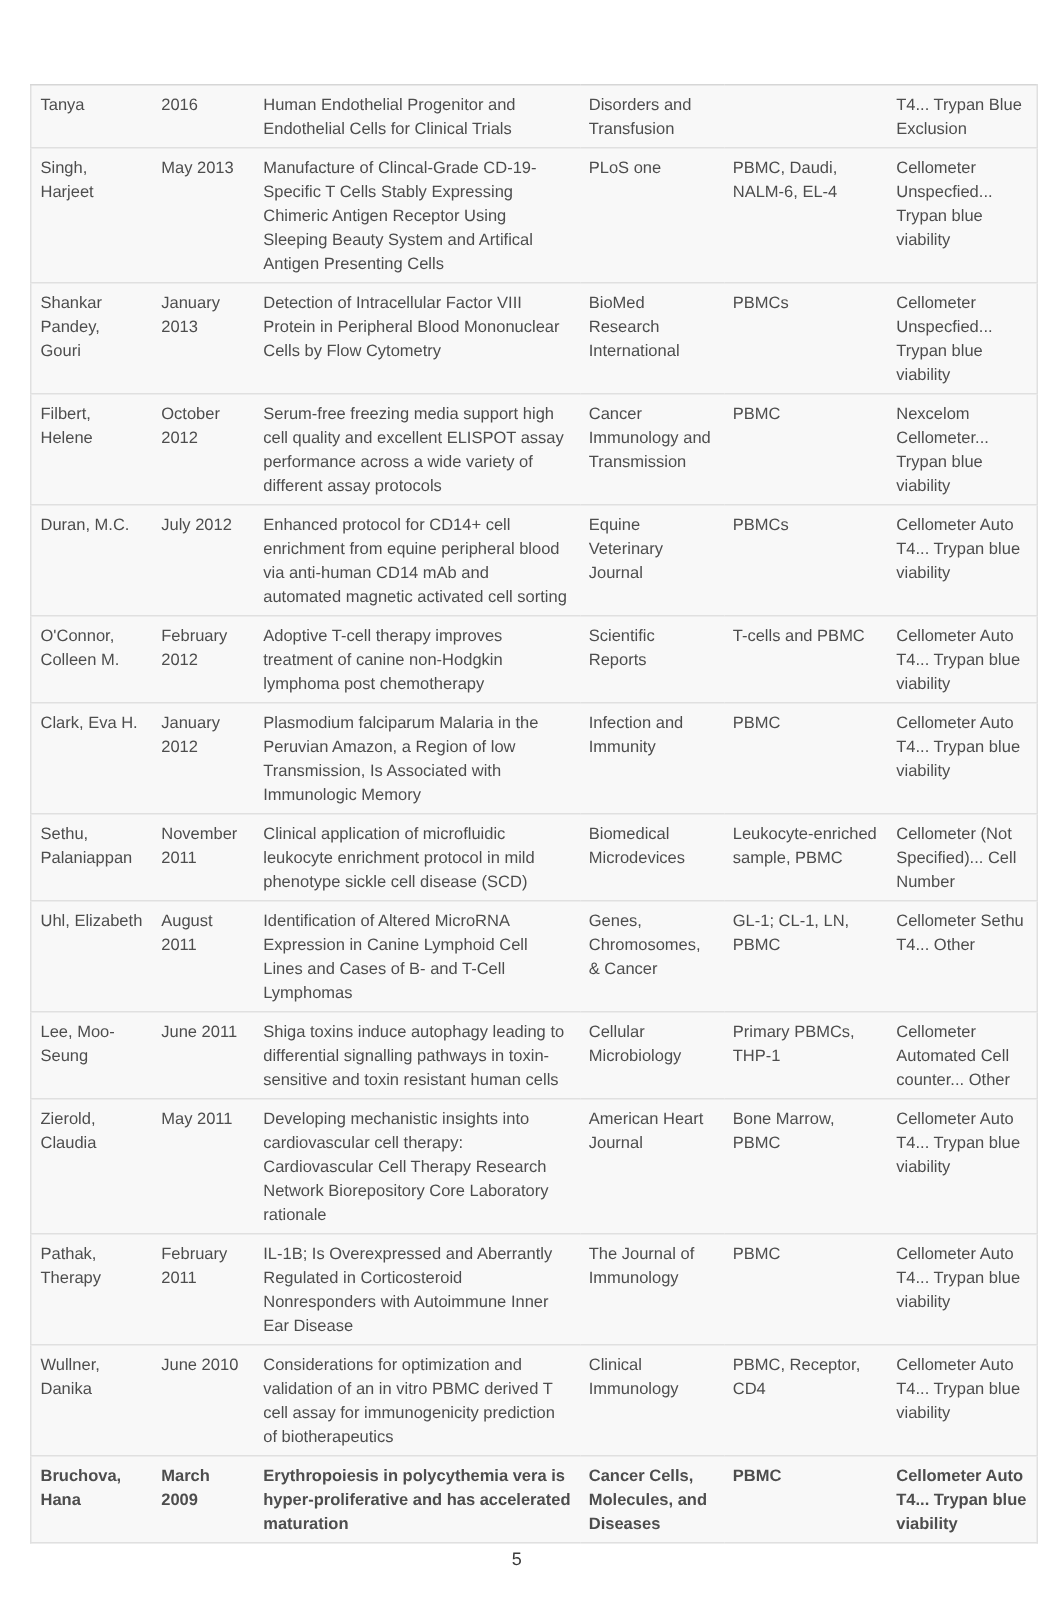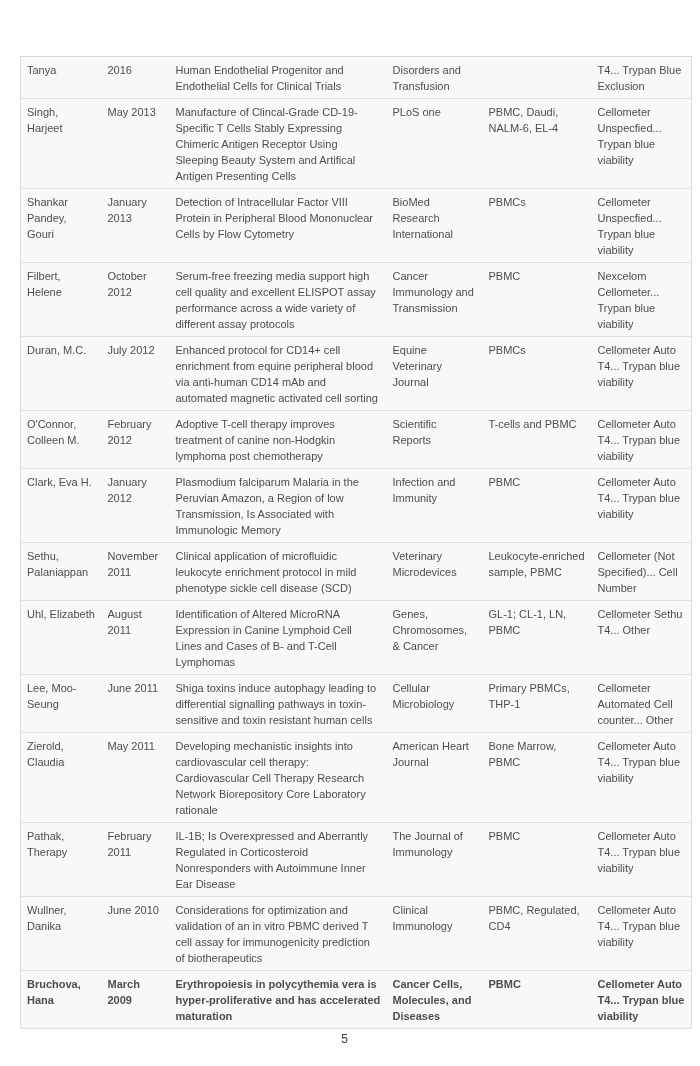--- a/index.html
+++ b/index.html
@@ -136,21 +136,21 @@
       <td>Plasmodium falciparum Malaria in the Peruvian Amazon, a Region of low Transmission, Is Associated with Immunologic Memory</td>
       <td>Infection and Immunity</td>
       <td>PBMC</td>
       <td>Cellometer Auto T4... Trypan blue viability</td>
     </tr>
 
     <tr>
       <td>Sethu, Palaniappan</td>
       <td>November 2011</td>
       <td>Clinical application of microfluidic leukocyte enrichment protocol in mild phenotype sickle cell disease (SCD)</td>
-      <td>Veterinary Microdevices</td>
+      <td>Biomedical Microdevices</td>
       <td>Leukocyte-enriched sample, PBMC</td>
       <td>Cellometer (Not Specified)... Cell Number</td>
     </tr>
 
     <tr>
       <td>Uhl, Elizabeth</td>
       <td>August 2011</td>
       <td>Identification of Altered MicroRNA Expression in Canine Lymphoid Cell Lines and Cases of B- and T-Cell Lymphomas</td>
       <td>Genes, Chromosomes, &amp; Cancer</td>
       <td>GL-1; CL-1, LN, PBMC</td>
@@ -182,21 +182,21 @@
       <td>The Journal of Immunology</td>
       <td>PBMC</td>
       <td>Cellometer Auto T4... Trypan blue viability</td>
     </tr>
 
     <tr>
       <td>Wullner, Danika</td>
       <td>June 2010</td>
       <td>Considerations for optimization and validation of an in vitro PBMC derived T cell assay for immunogenicity prediction of biotherapeutics</td>
       <td>Clinical Immunology</td>
-      <td>PBMC, Regulated, CD4</td>
+      <td>PBMC, Receptor, CD4</td>
       <td>Cellometer Auto T4... Trypan blue viability</td>
     </tr>
 
     <tr>
       <td>Bruchova, Hana</td>
       <td>March 2009</td>
       <td>Erythropoiesis in polycythemia vera is hyper-proliferative and has accelerated maturation</td>
       <td>Cancer Cells, Molecules, and Diseases</td>
       <td>PBMC</td>
       <td>Cellometer Auto T4... Trypan blue viability</td>

